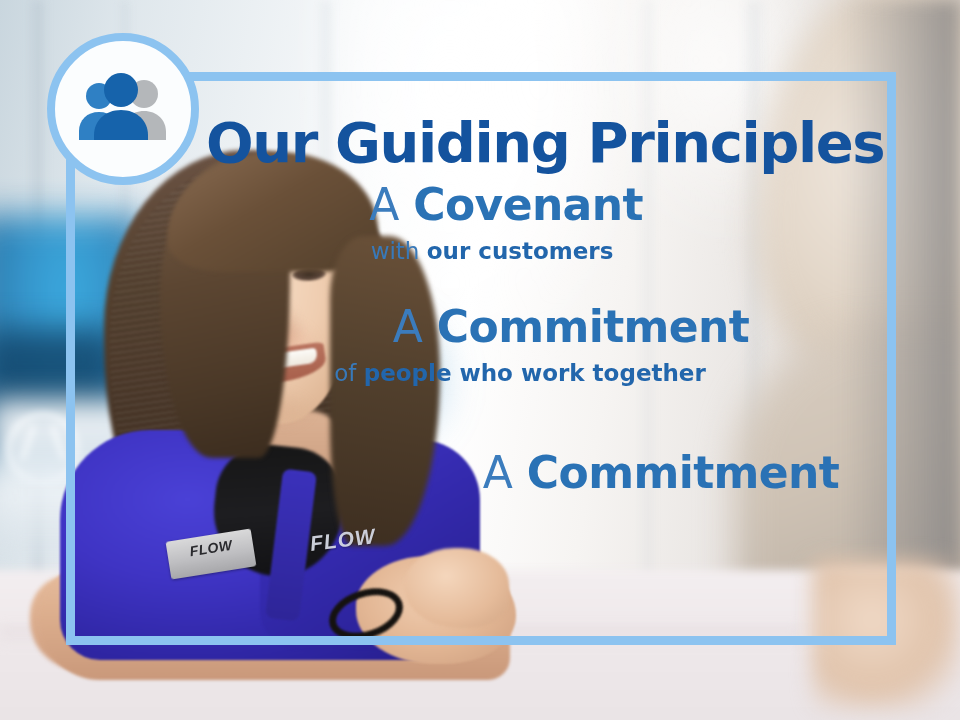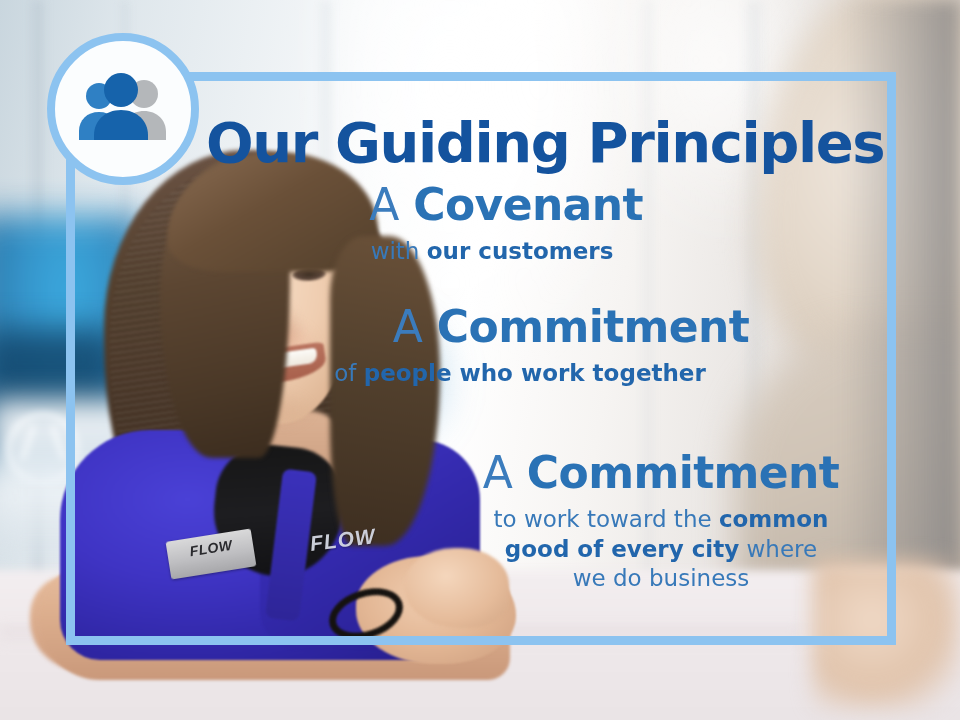--- a/index.html
+++ b/index.html
@@ -572,21 +572,16 @@
       <div class="p-sub">
         <div class="nowrap"><span>of </span><b>people who work together</b></div>
       </div>
     </div>
 
     <div class="principle p3">
       <div class="p-head">
         <span>A</span>
         <b>Commitment</b>
       </div>
-      <div class="p-sub">
-        <div class="nowrap"><span>to work toward the </span><b>common</b></div>
-        <div class="nowrap"><b>good of every city</b><span> where</span></div>
-        <div class="nowrap"><span>we do business</span></div>
-      </div>
     </div>
 
   </div>
 </div>
 
 </body></html>

